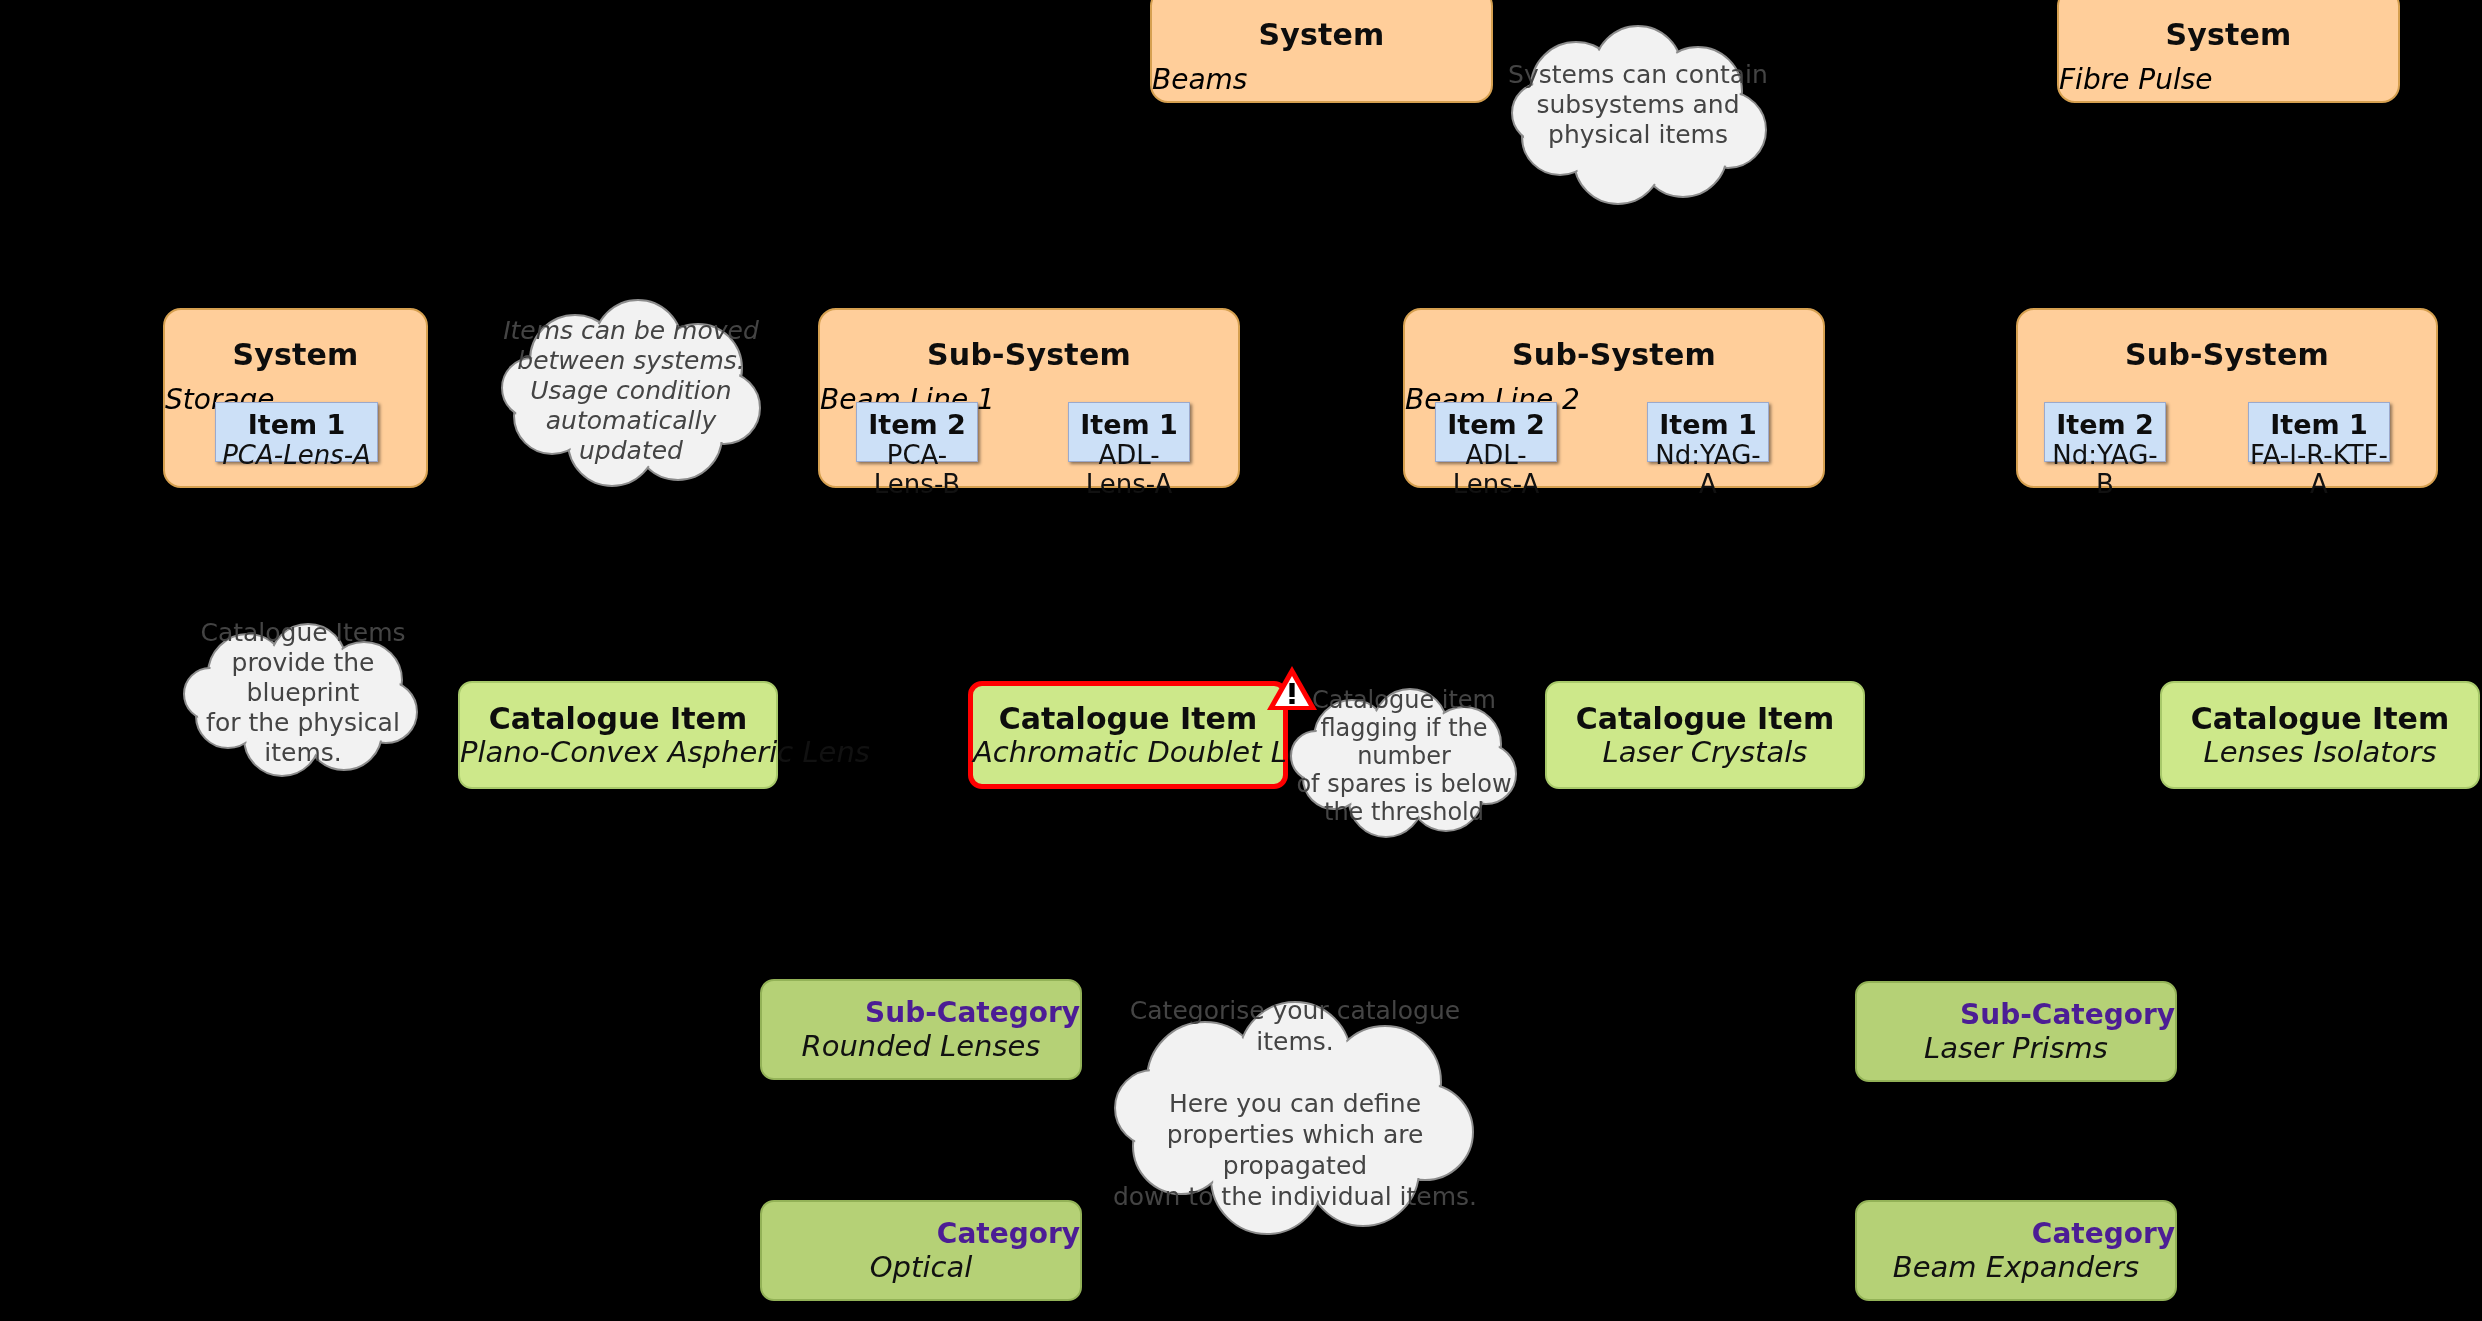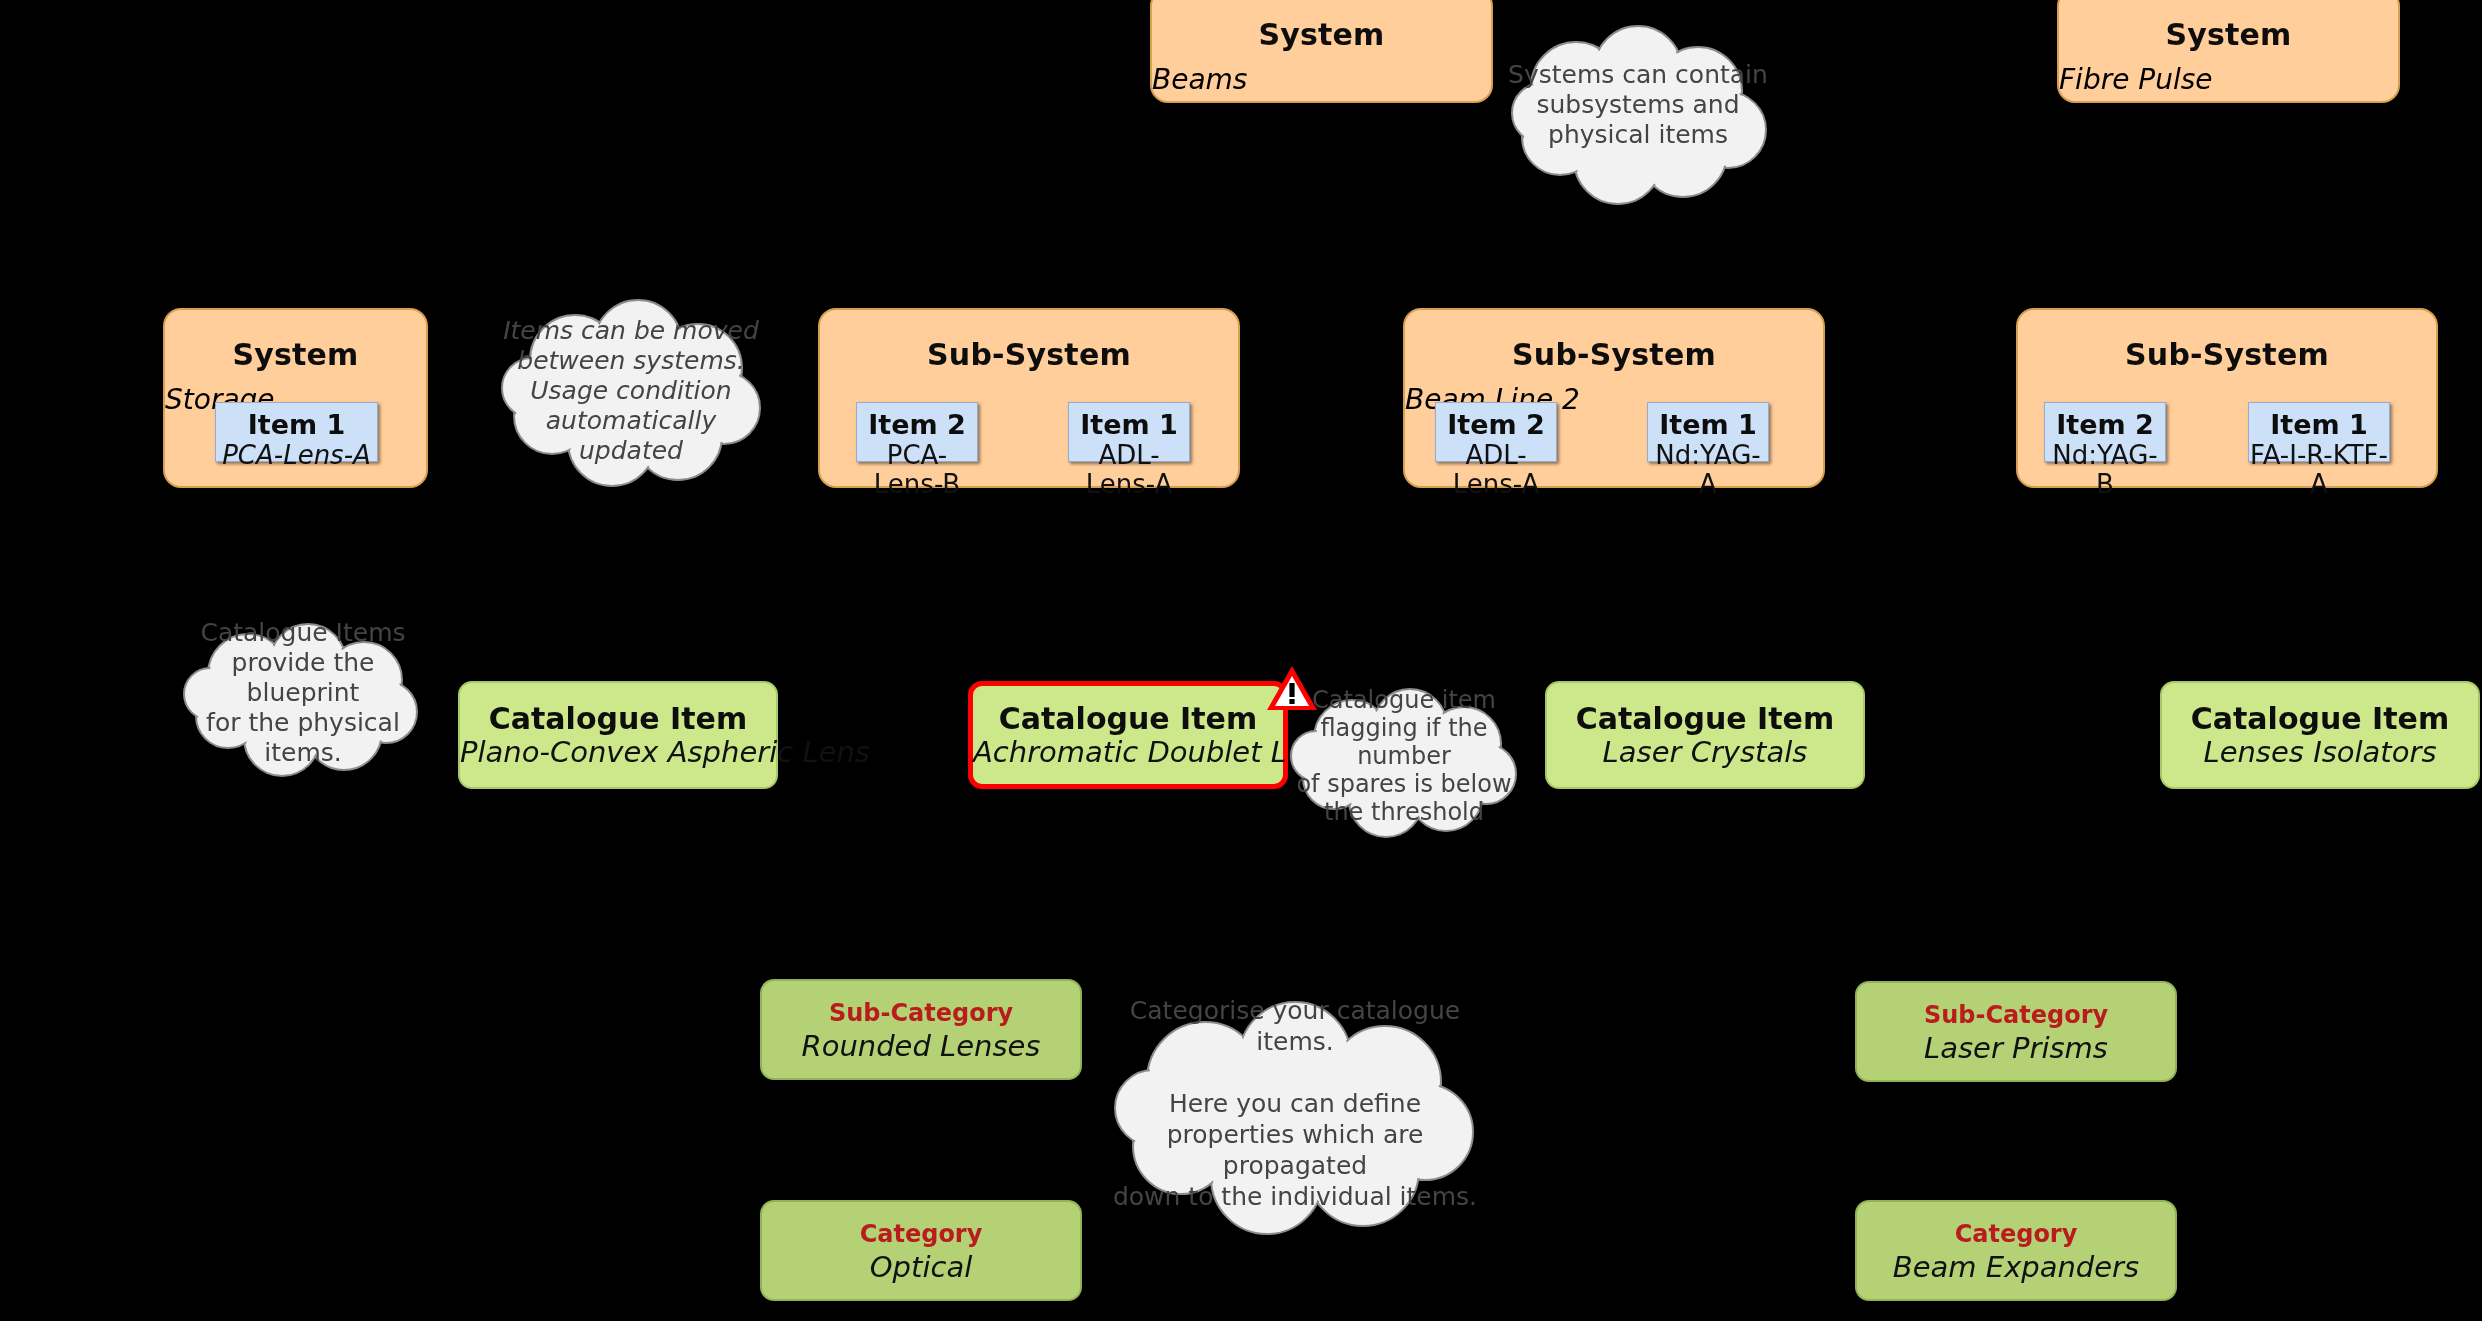--- a/index.html
+++ b/index.html
@@ -64,21 +64,21 @@
   .ctgbox{
     position:absolute;
     background:#B5D176;
     border:2px solid #93B257;
     border-radius:14px;
     box-sizing:border-box;
     box-shadow:3px 3px 4px rgba(0,0,0,.55);
     display:flex;flex-direction:column;justify-content:center;
   }
   .ctgbox .ttl{
-    text-align:center;font-weight:bold;color:#b91c1c;font-size:24px;line-height:34px;
+    text-align:right;font-weight:bold;color:#4c1d95;font-size:28px;line-height:34px;
   }
   .ctgbox .sub{
     text-align:center;font-style:italic;color:#111;font-size:29px;line-height:33px;
   }
 
   
   .cloud{position:absolute;}
   .cloud svg{position:absolute;left:0;top:0;overflow:visible;}
   .cloud .txt{
     position:absolute;left:0;top:0;width:100%;height:100%;
@@ -191,20 +191,21 @@
       </g>
     </svg>
     <div class="txt" style="top:-2px;">Items can be moved
 between systems.
 Usage condition
 automatically updated</div>
   </div>
 
   <div class="sysbox" style="left:818px;top:308px;width:422px;height:180px;">
     <div class="ttl">Sub-System</div>
+    <div class="sub">Beam Line 1</div>
   </div>
   <div class="itembox" style="left:856px;top:402px;width:122px;height:60px;">
     <div class="ttl">Item 2</div>
     <div class="sub">PCA-Lens-B</div>
   </div>
   <div class="itembox" style="left:1068px;top:402px;width:122px;height:60px;">
     <div class="ttl">Item 1</div>
     <div class="sub">ADL-Lens-A</div>
   </div>
 

